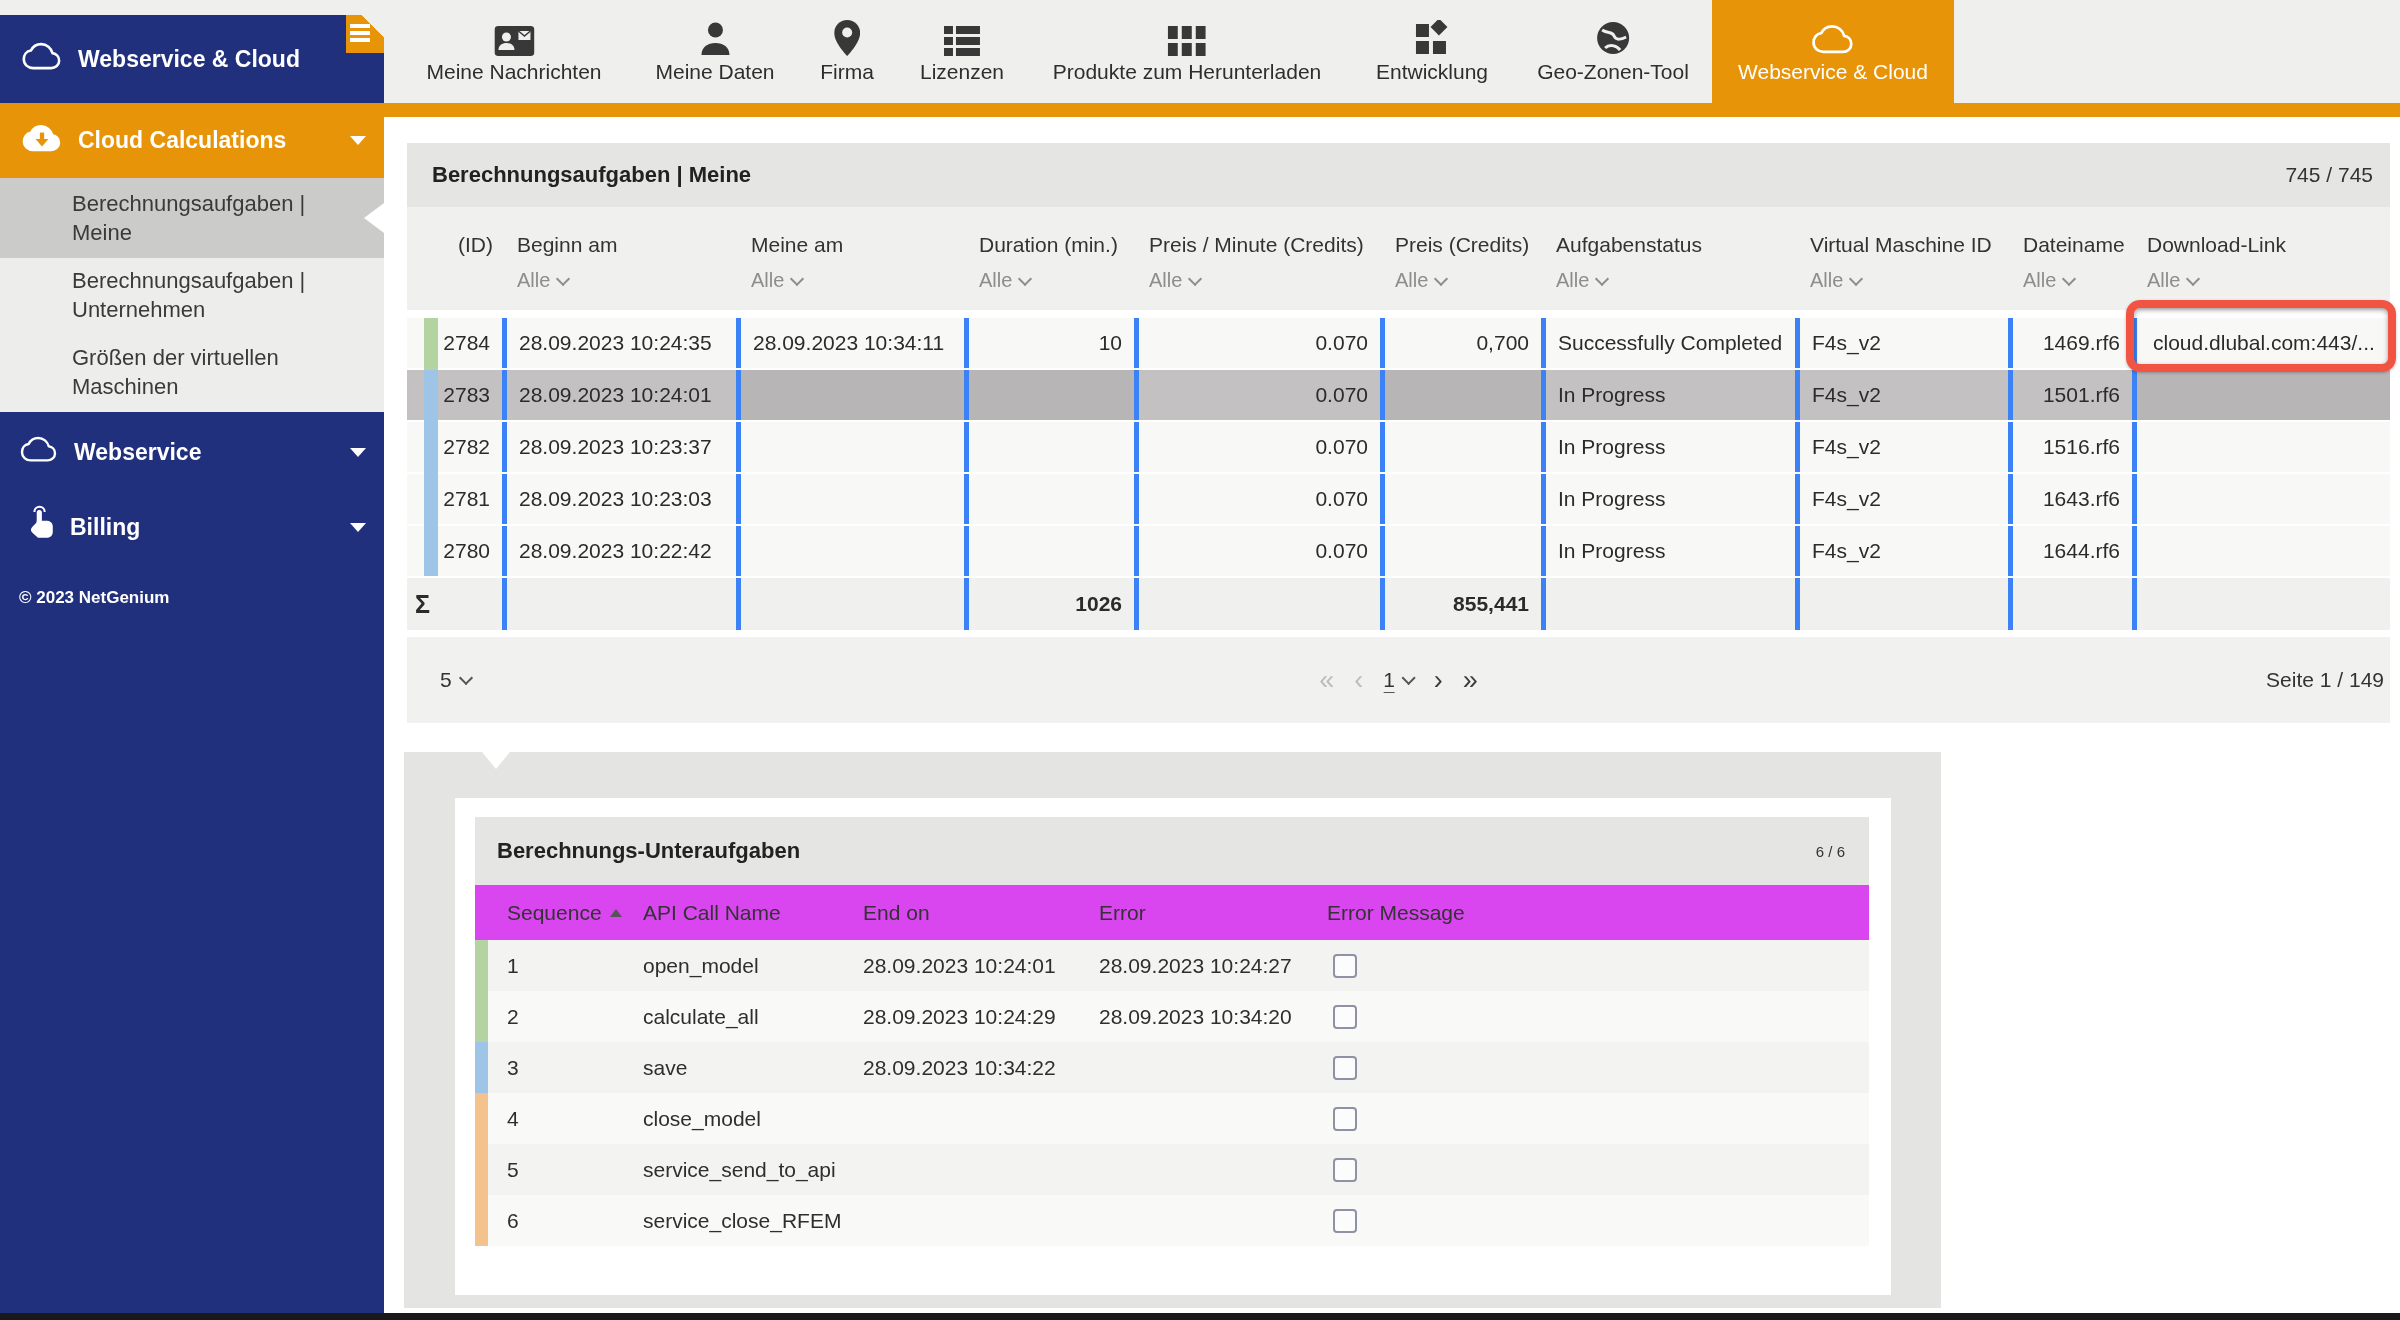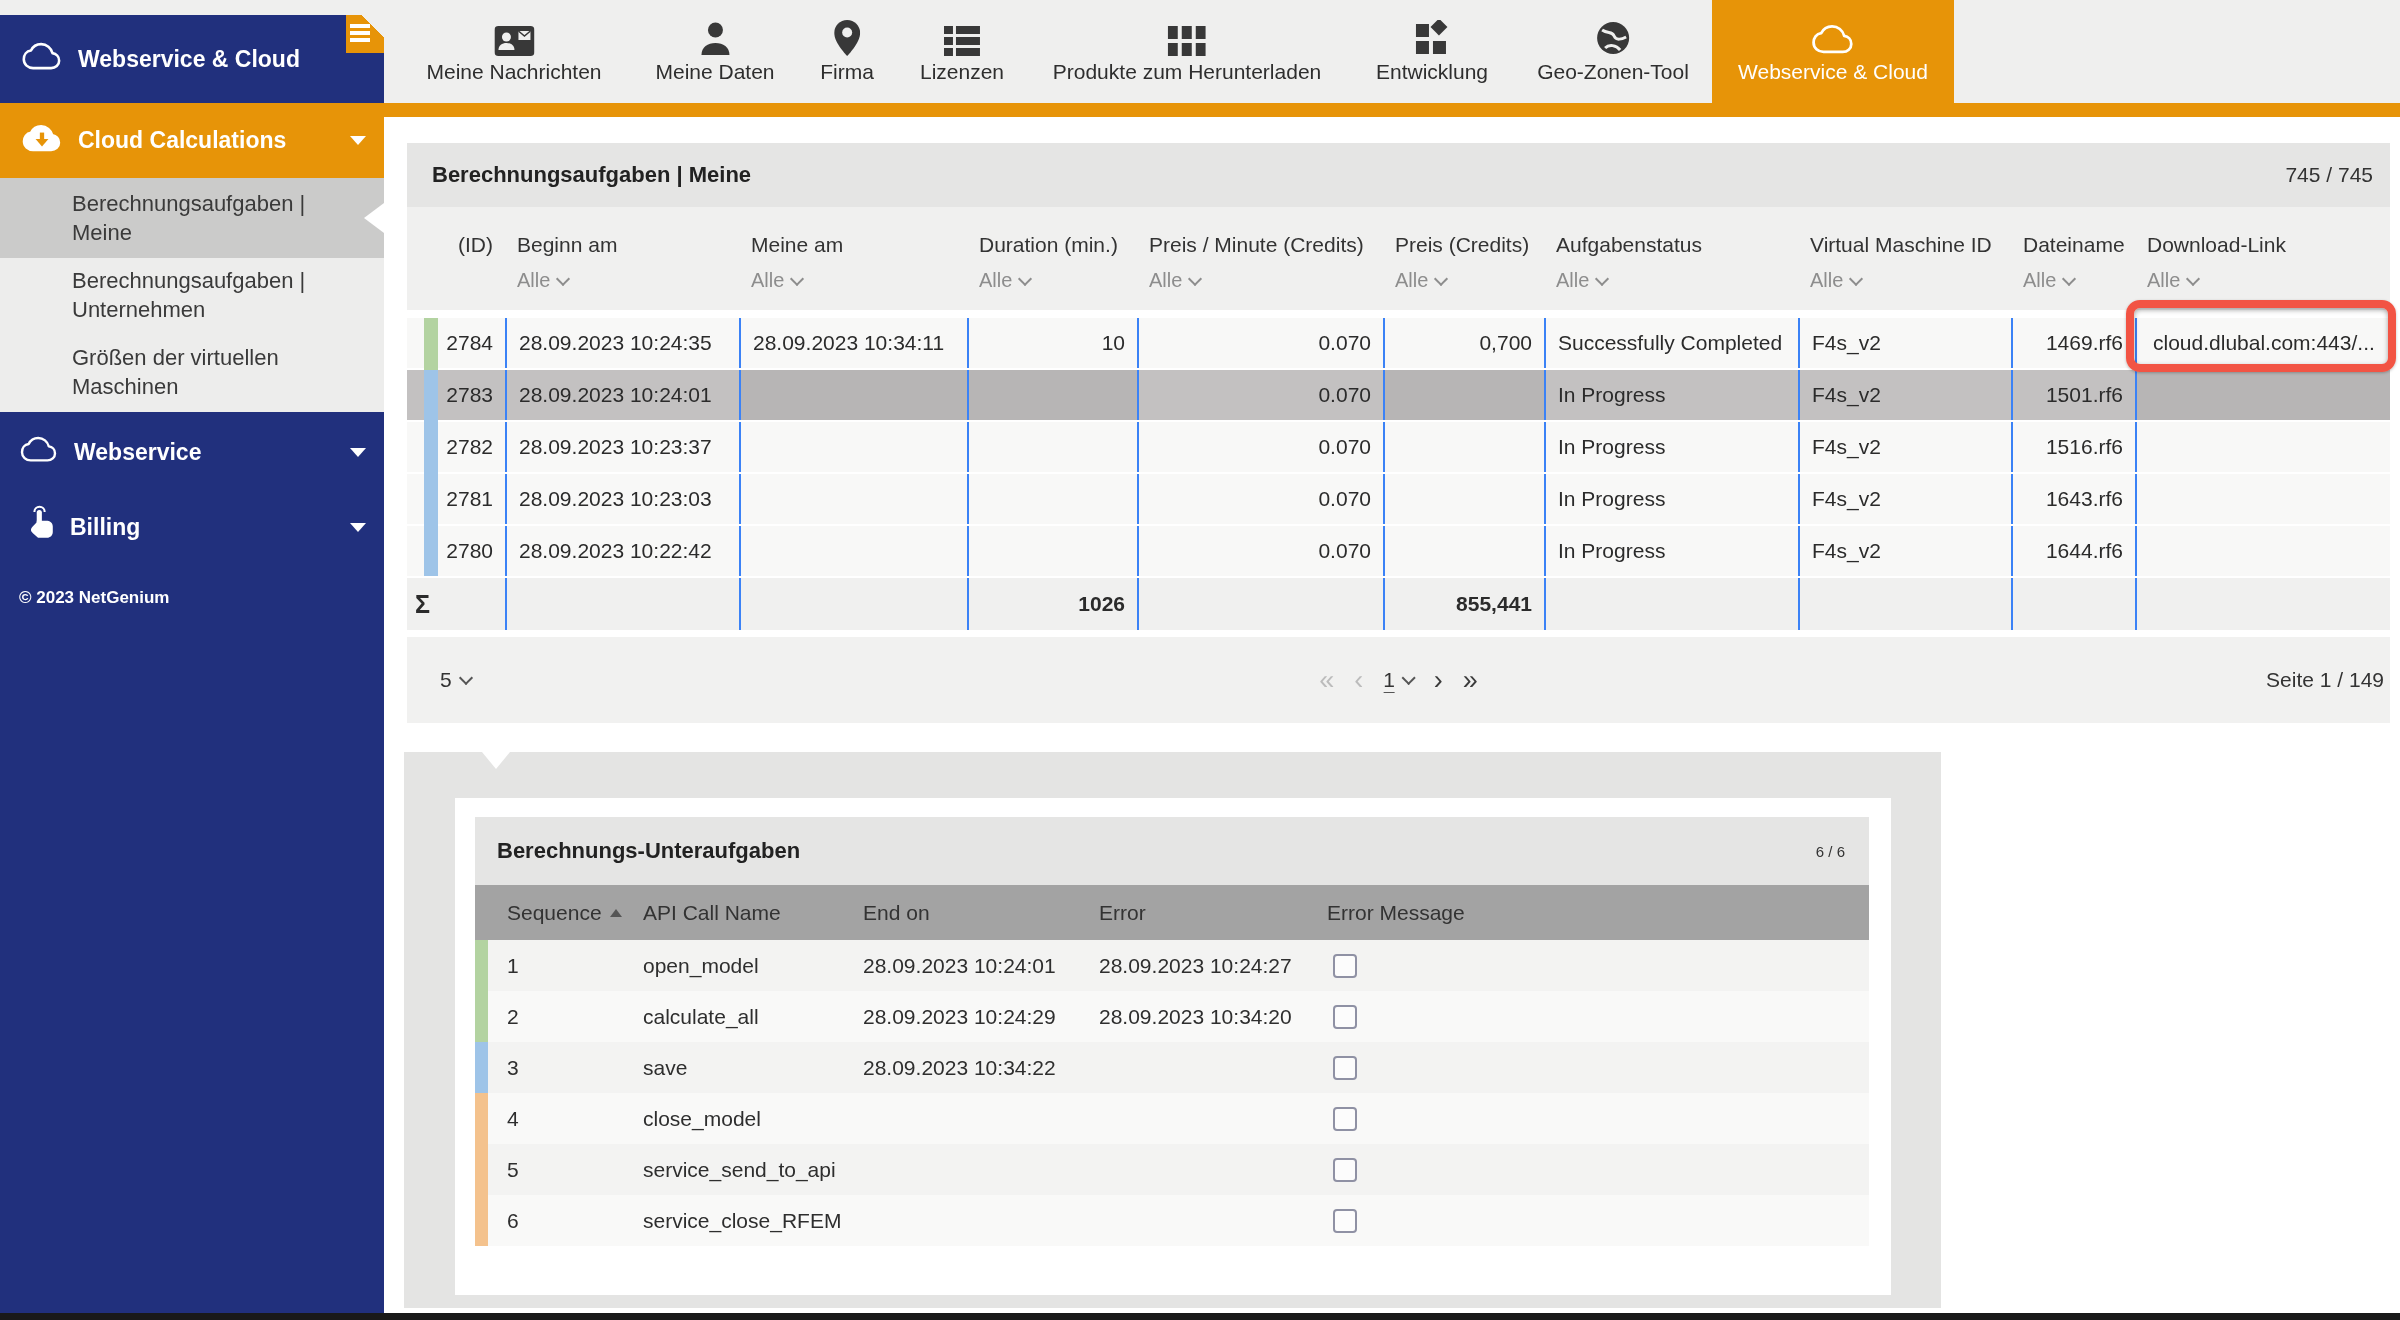--- a/index.html
+++ b/index.html
@@ -50,21 +50,21 @@
   .mt-count{font-size:21px;color:#333;}
   .grid10{display:grid;grid-template-columns:100px 234px 228px 170px 246px 161px 254px 213px 124px 253px;}
   .mt-colheads{height:103px;background:#f0f0ef;margin-bottom:8px;}
   .mt-h{padding-left:10px;box-sizing:border-box;overflow:hidden;white-space:nowrap;}
   .mt-h.hr{text-align:right;padding-right:14px;padding-left:16px;}
   .mt-h .lbl{margin-top:26px;font-size:21px;color:#333;}
   .mt-h .flt{margin-top:12px;font-size:20px;color:#8d8d8d;display:flex;align-items:center;gap:8px;cursor:pointer;}
   .chev{display:inline-block;width:8px;height:8px;border-right:2px solid currentColor;
         border-bottom:2px solid currentColor;transform:rotate(45deg);margin-top:-4px;}
   .mt-row{height:50px;margin-bottom:2px;background:#f8f8f7;position:relative;}
-  .mt-cell{border-right:2px solid #3b82f6;line-height:50px;font-size:21px;color:#2b2b2b;
+  .mt-cell{border-right:5px solid #3b82f6;line-height:50px;font-size:21px;color:#2b2b2b;
            overflow:hidden;white-space:nowrap;box-sizing:border-box;}
   .grid10 > .mt-cell:last-child{border-right:none;}
   .al{padding-left:12px;} .ar{text-align:right;padding-right:12px;}
   .cell-link{padding-left:16px;}
   .mt-row.sel{background:#c3c1c1;}
   .mt-row.sel .mt-cell.empty{background:#b7b5b5;}
   .mt-bar{position:absolute;left:17px;top:0;width:14px;height:52px;}
   .bar-green{background:#b3d3a1;} .bar-blue{background:#9ec4e8;} .bar-orange{background:#f4c28d;}
   .mt-sum{height:52px;background:#f0f0ef;}
   .mt-sum .mt-cell{line-height:52px;font-weight:bold;}
@@ -91,21 +91,21 @@
   .gray-panel{position:absolute;left:404px;top:752px;width:1537px;height:556px;background:#e4e4e3;}
   .panel-notch{position:absolute;left:78px;top:0;width:0;height:0;border-left:14px solid transparent;
                border-right:14px solid transparent;border-top:17px solid #ffffff;}
   .sub-card{position:absolute;left:51px;top:46px;width:1436px;height:497px;background:#ffffff;}
   .st-titlebar{position:absolute;left:20px;top:19px;width:1394px;height:68px;background:#e5e5e4;
                display:flex;align-items:center;justify-content:space-between;
                padding:0 24px 0 22px;box-sizing:border-box;}
   .st-title{font-size:22px;font-weight:bold;color:#222;}
   .st-count{font-size:15px;color:#333;}
   .grid7{display:grid;grid-template-columns:13px 155px 220px 236px 228px 69px 473px;}
-  .st-colheads{position:absolute;left:20px;top:87px;width:1394px;height:55px;background:#a3a3a3;}
+  .st-colheads{position:absolute;left:20px;top:87px;width:1394px;height:55px;background:#d946ef;}
   .st-hcell{font-size:21px;color:#333;line-height:55px;white-space:nowrap;}
   .st-hseq{padding-left:19px;display:flex;align-items:center;gap:8px;}
   .sort-asc{width:0;height:0;border-left:6px solid transparent;border-right:6px solid transparent;
             border-bottom:8px solid #555;display:inline-block;}
   .st-rows{position:absolute;left:20px;top:142px;width:1394px;}
   .st-row{height:51px;}
   .st-row.odd{background:#f3f3f2;} .st-row.even{background:#f9f9f8;}
   .st-cell{line-height:51px;font-size:21px;color:#2e2e2e;white-space:nowrap;overflow:hidden;}
   .st-seq{padding-left:19px;}
   .st-barcell{height:51px;}

